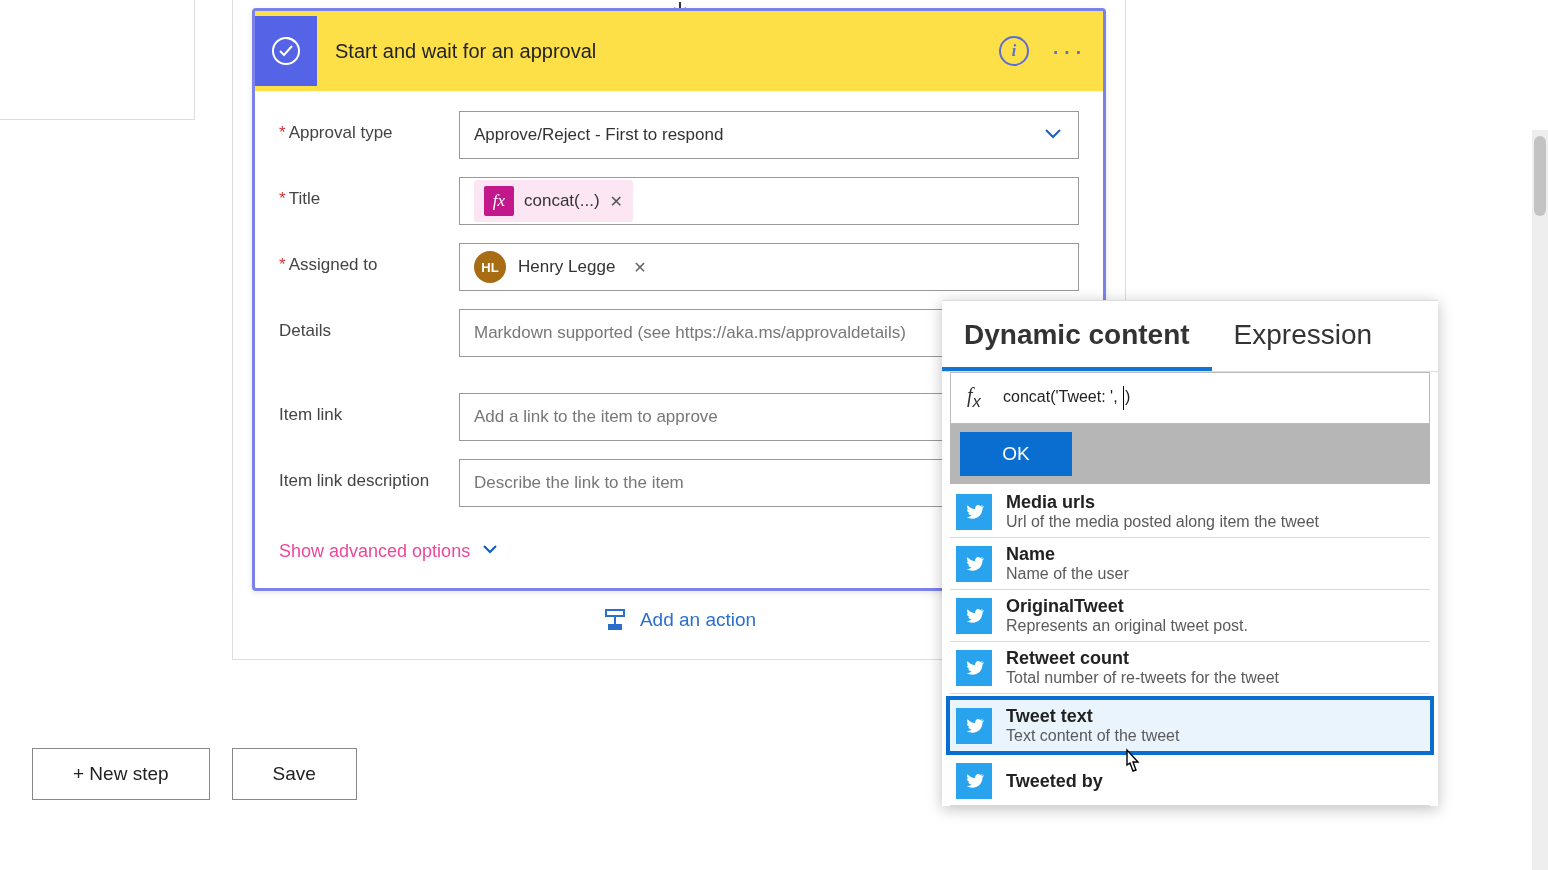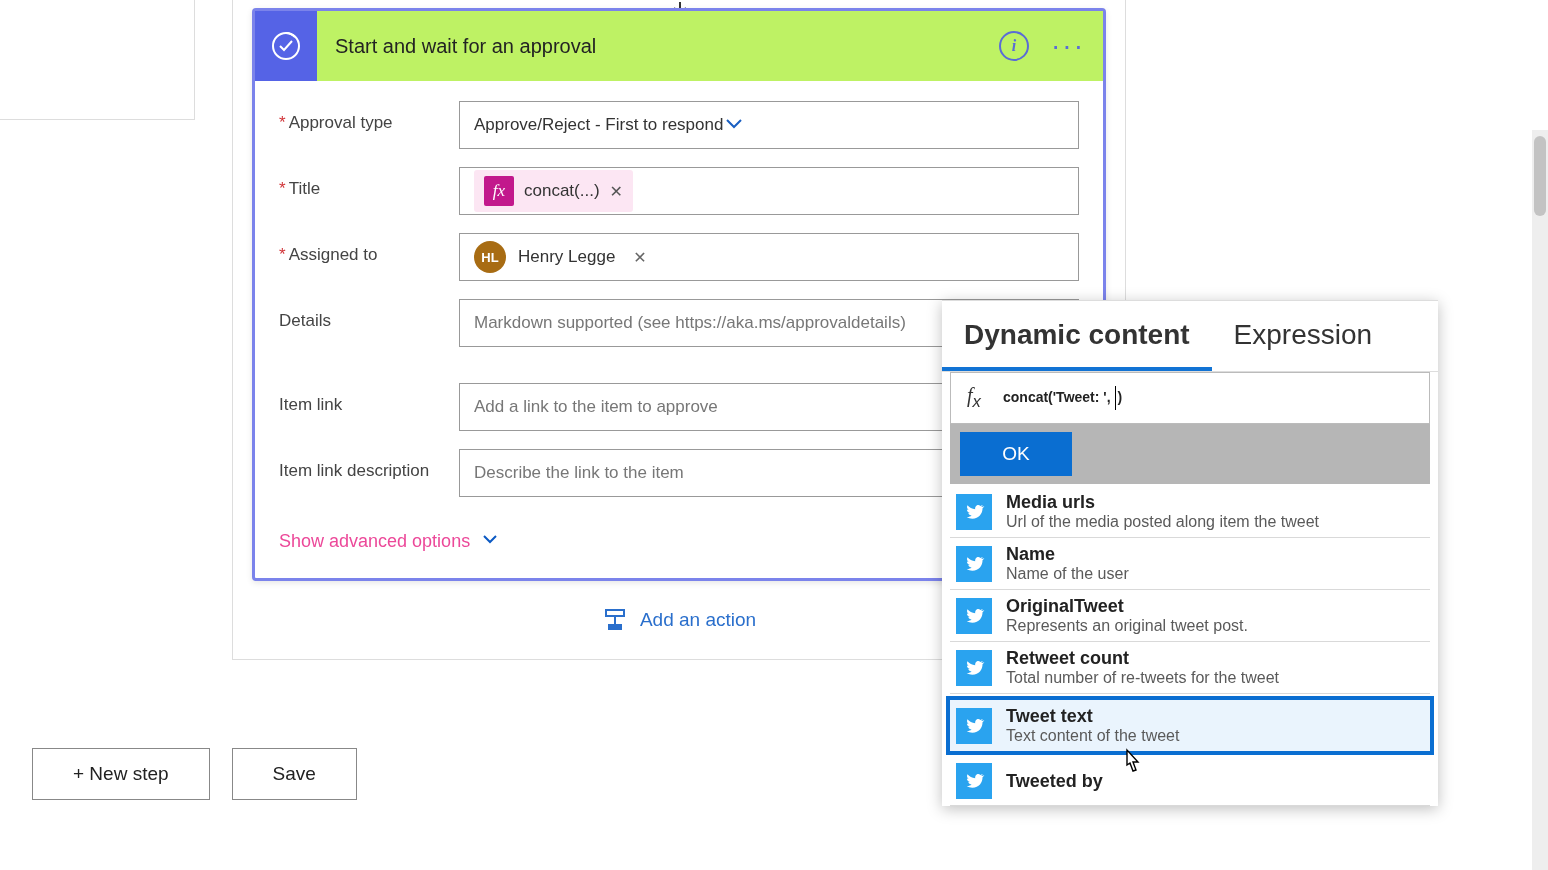--- a/index.html
+++ b/index.html
@@ -15,22 +15,22 @@
   .flow-arrow {
     position:absolute; left:670px; top:0; width:20px; height:20px; color:#333;
   }
 
   .card {
     position:absolute; left:252px; top:8px; width:854px;
     border:3px solid #7b83eb; border-radius:4px; background:#fff;
     box-shadow:0 2px 6px rgba(0,0,0,.1);
   }
   .card-header {
-    display:flex; align-items:center; height:70px;
-    background:#bef264;
+    display:flex; align-items:center; height:80px;
+    background:#fde047;
   }
   .card-icon {
     width:62px; height:70px; background:#5563e6; display:flex; align-items:center; justify-content:center;
   }
   .card-title { flex:1; font-size:20px; color:#232323; padding-left:18px; }
   .info-btn {
     width:30px; height:30px; border:2px solid #5a6cd6; border-radius:50%;
     color:#5a6cd6; display:flex; align-items:center; justify-content:center; font-weight:bold;
     margin-right:22px; cursor:pointer; font-family:serif; font-style:italic;
   }
@@ -38,21 +38,21 @@
 
   .card-body { padding:20px 24px 18px 24px; }
   .row { display:flex; align-items:flex-start; margin-bottom:18px; }
   .row .label { width:180px; padding-top:12px; font-size:17px; color:#444; }
   .row .label .req { color:#d13438; margin-right:3px; }
   .row .field { flex:1; }
   .field-box {
     border:1px solid #999; min-height:48px; display:flex; align-items:center; padding:0 14px;
     font-size:17px; color:#333; background:#fff; position:relative;
   }
-  .select-box { }
+  .select-box { justify-content:space-between; }
   .chev-down { color:#1a5fc2; }
 
   .token {
     display:flex; align-items:center; background:#fce6f3; border-radius:3px; padding:6px 10px;
     font-size:17px; color:#333;
   }
   .token .fx {
     background:#c2188c; color:#fff; width:30px; height:30px; display:flex; align-items:center; justify-content:center;
     margin-right:10px; font-style:italic; font-family:serif; border-radius:2px;
   }
@@ -99,21 +99,21 @@
     padding:18px 22px 16px 22px; font-size:28px; color:#333; cursor:pointer;
   }
   .ptab.active { font-weight:600; border-bottom:4px solid #1173d4; }
   .fx-row {
     display:flex; align-items:center; border:1px solid #bbb; margin:0 8px;
     height:52px; background:#fff;
   }
   .fx-row .fx {
     width:46px; text-align:center; font-style:italic; font-family:serif; font-size:20px; color:#333;
   }
-  .fx-row .expr { flex:1; font-size:14px; color:#222; padding-left:6px;font-weight:bold; }
+  .fx-row .expr { flex:1; font-size:16px; color:#222; padding-left:6px; }
   .caret { display:inline-block; width:1px; height:24px; background:#000; vertical-align:middle; margin:0 1px; }
 
   .ok-bar { background:#b6b6b6; height:60px; display:flex; align-items:center; padding-left:10px; margin:0 8px; }
   .ok-btn {
     background:#0a6ed1; color:#fff; border:none; height:44px; width:112px; font-size:19px; cursor:pointer;
   }
 
   .dc-list { padding:2px 8px 0 8px; }
   .dc-item {
     display:flex; align-items:center; padding:6px 6px; border-bottom:1px solid #d9d9d9; cursor:pointer;

